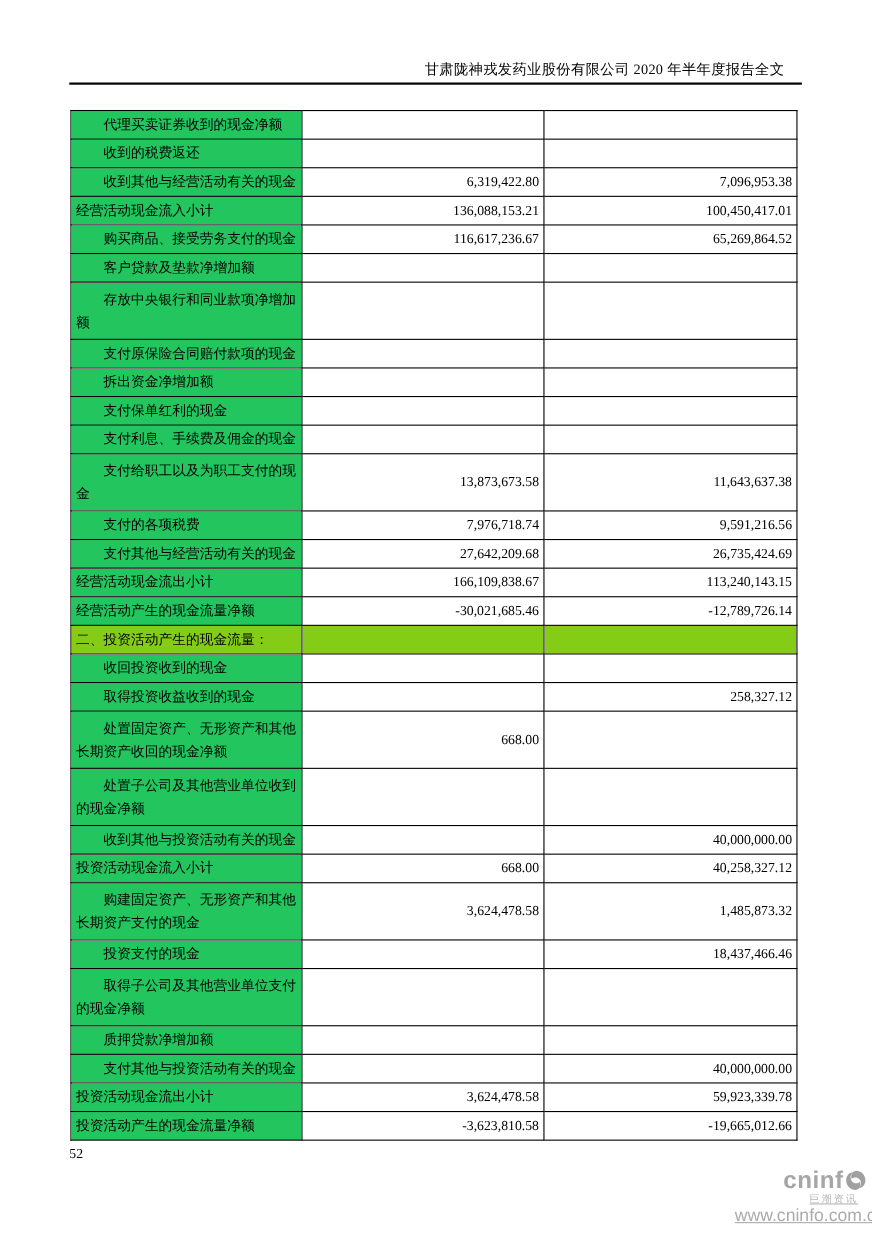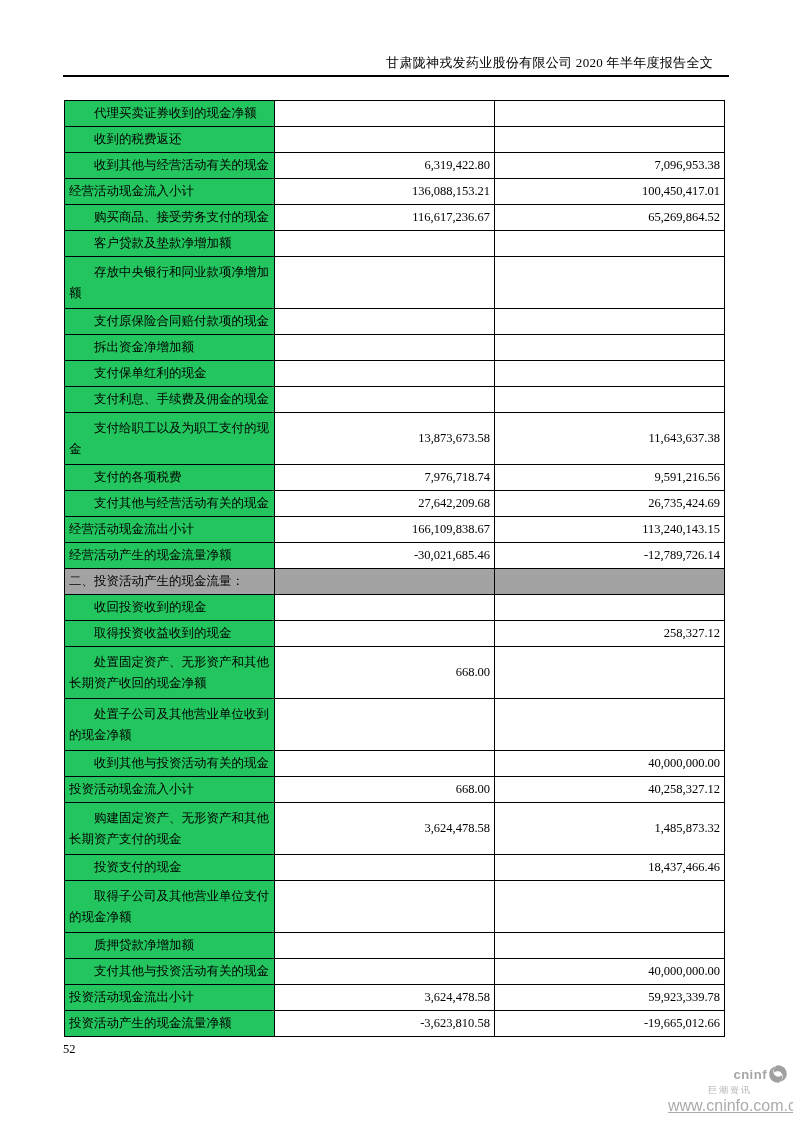--- a/index.html
+++ b/index.html
@@ -27,37 +27,37 @@
     border:1.5px solid #000;vertical-align:middle;
     box-sizing:border-box;height:26px;padding:2px 4px;
     overflow:hidden;
   }
   tr.tall td{height:52px;}
   td.label{
     background:#22c55e;padding:2px 3px;line-height:21px;
   }
   td.label.detail{text-indent:2em;}
   td.num{text-align:right;padding-right:4px;background:#fff;}
-  tr.section td{background:#a3a3a3;}
+  tr.section td{background:#84cc16;}
   
   .page-number{
     position:absolute;top:1042px;left:63px;width:654px;
     text-align:left;font-size:12.5px;
   }
   .cninfo-logo{
     position:absolute;right:5px;bottom:8px;width:120px;
     text-align:right;font-family:"Liberation Sans","DejaVu Sans",sans-serif;
     line-height:1;
   }
   .logo-top{display:flex;align-items:center;justify-content:flex-end;gap:1px;}
   .logo-word{
-    font-size:13px;font-weight:bold;color:#a6a6a6;letter-spacing:.5px;
+    font-size:22px;font-weight:bold;color:#a6a6a6;letter-spacing:.5px;
   }
   .logo-swirl{width:20px;height:20px;display:inline-block;}
-  .logo-cn{font-size:9px;color:#b3b3b3;letter-spacing:2px;margin:2px 36px 0 0;}
+  .logo-cn{font-size:9px;color:#b3b3b3;letter-spacing:2px;margin:2px 8px 0 0;text-decoration:underline;}
   .logo-url{font-size:16px;color:#ababab;margin-top:3px;text-decoration:underline;}
 </style>
 </head>
 <body>
 
 <div class="report-header">甘肃陇神戎发药业股份有限公司 2020 年半年度报告全文</div>
 <div class="header-rule"></div>
 
 <div class="table-wrap">
   <table class="cashflow">

